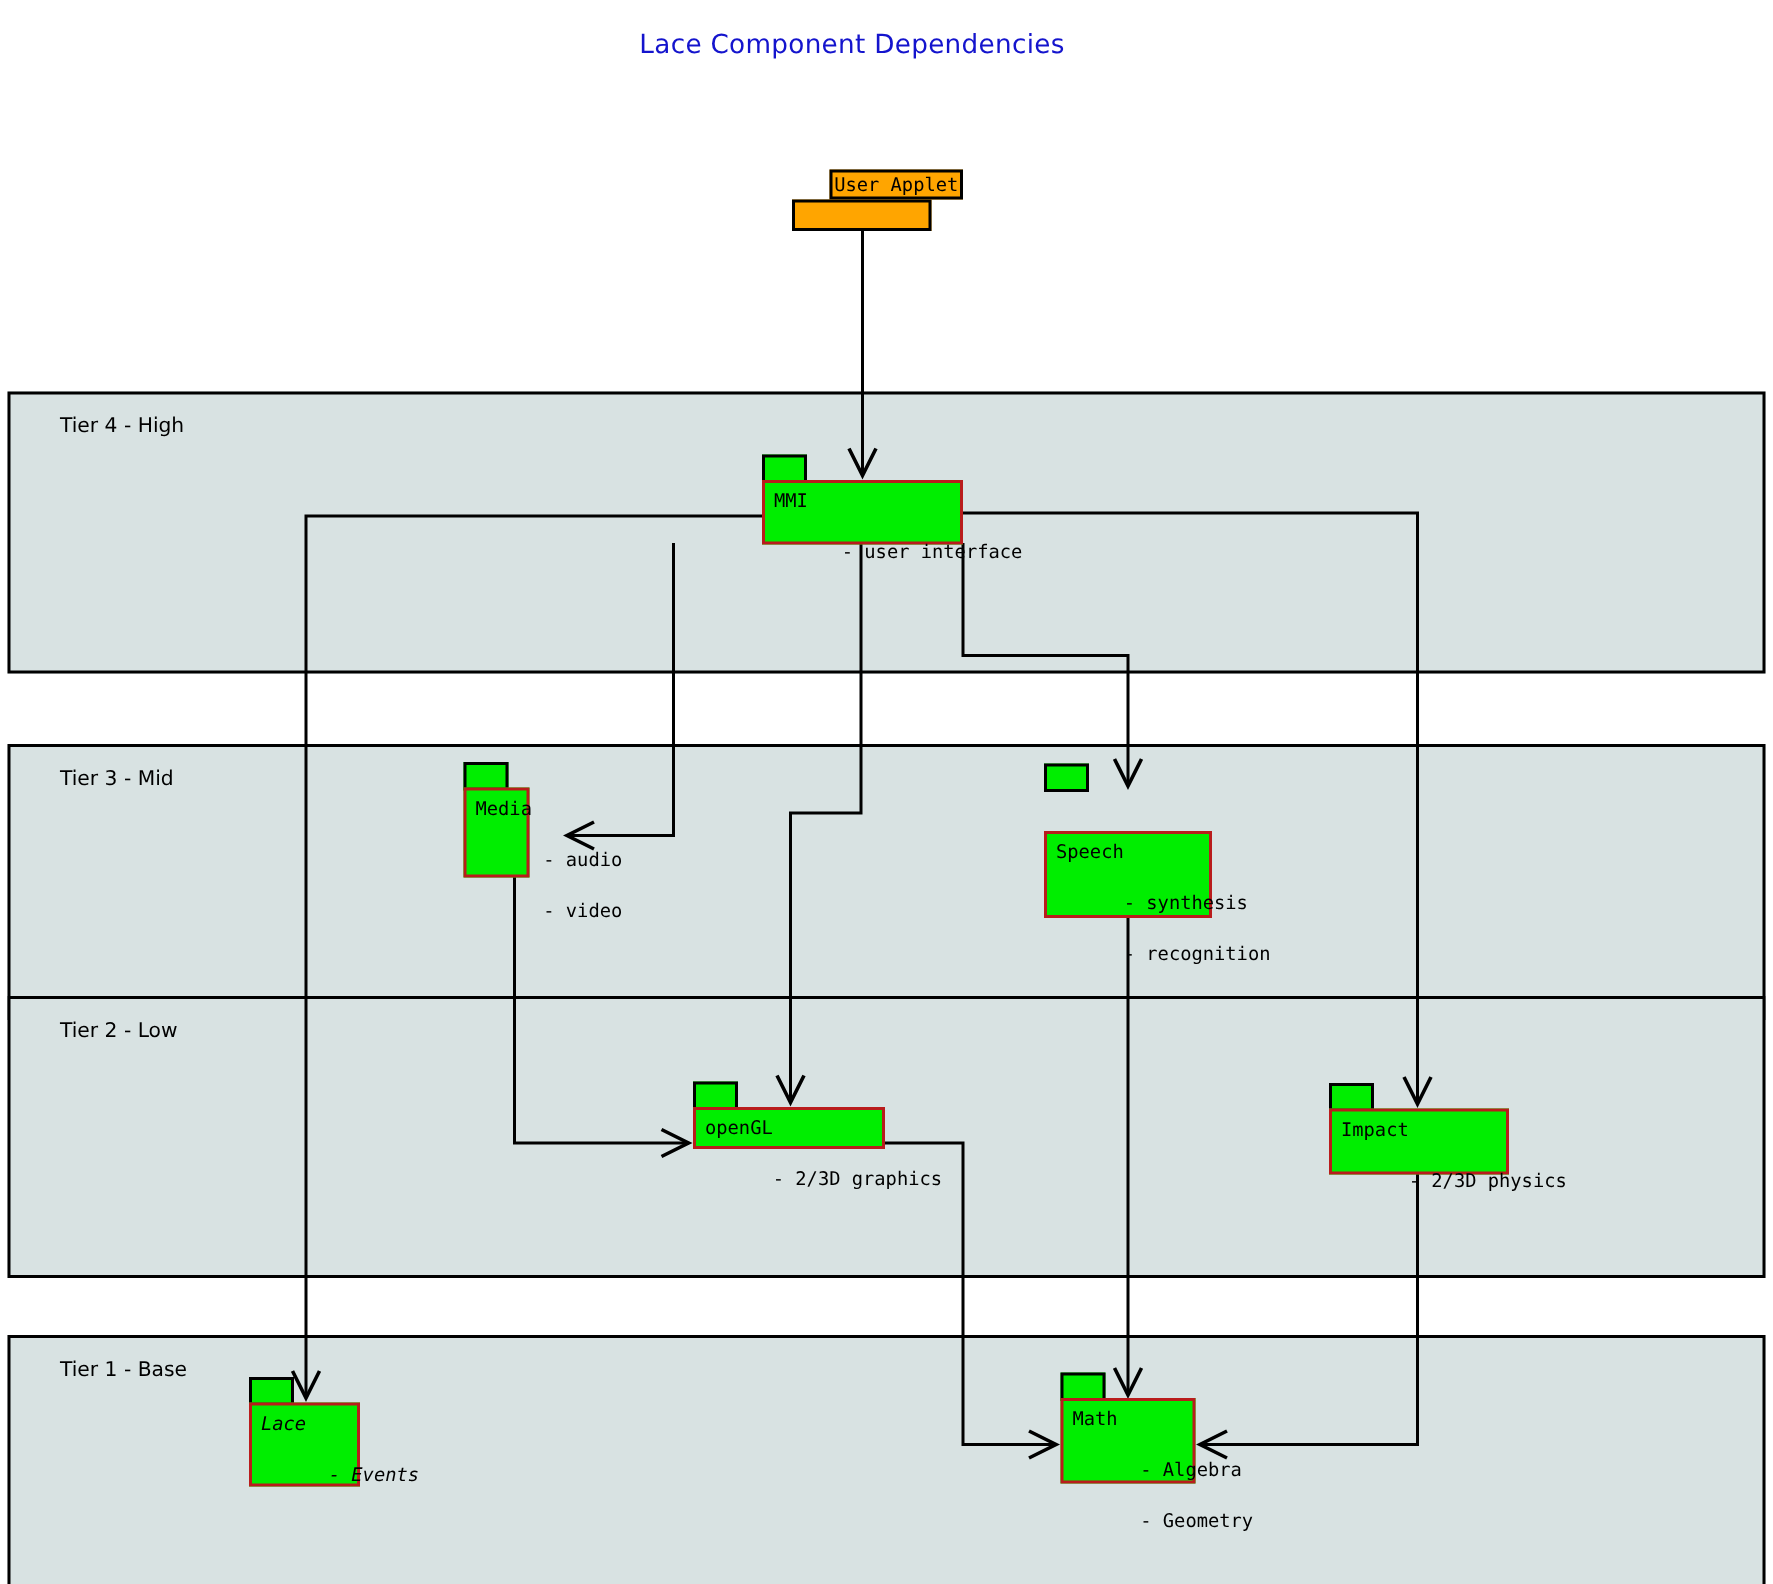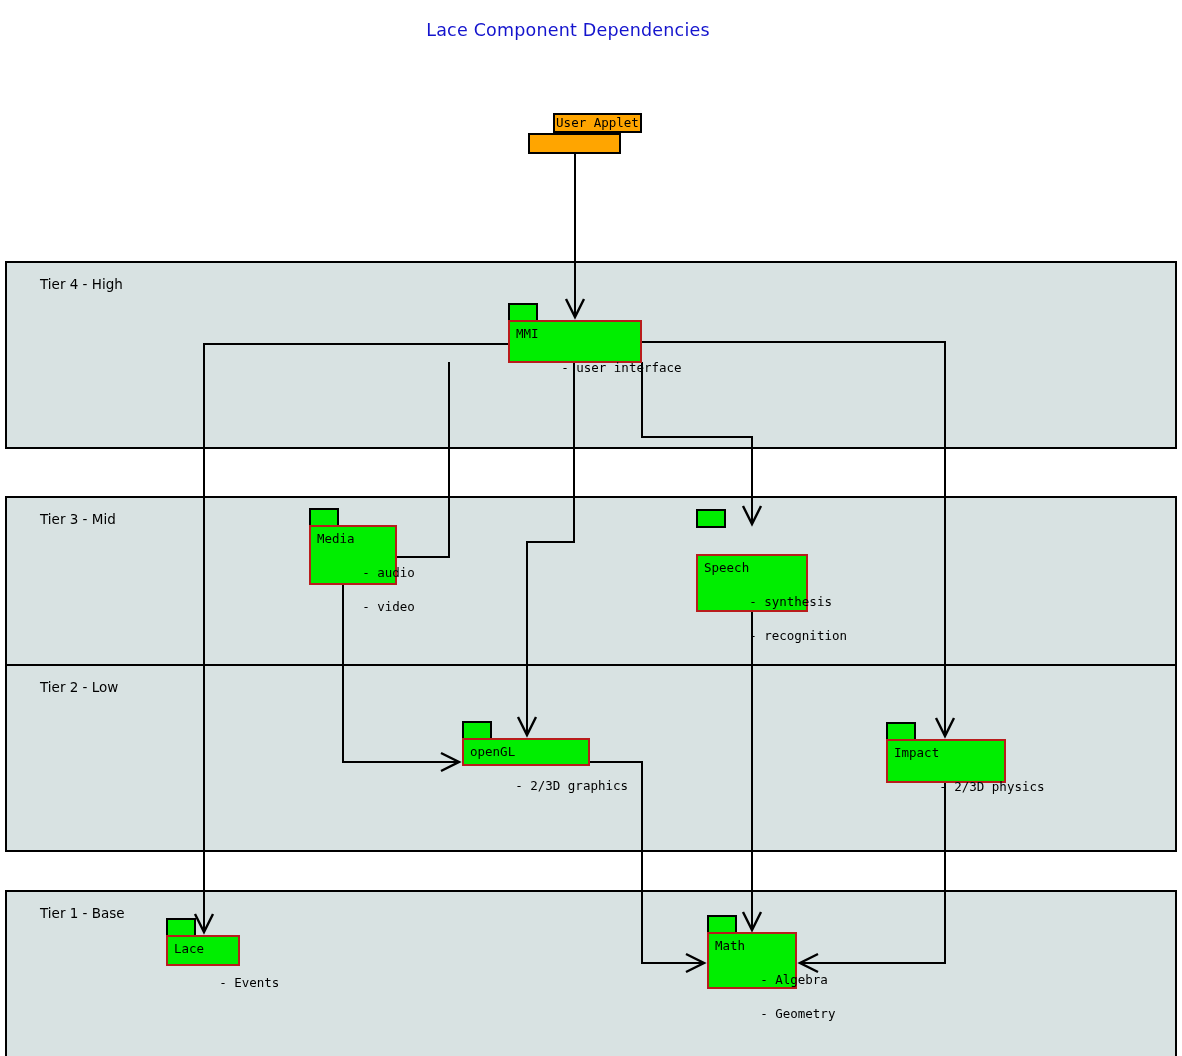--- a/index.html
+++ b/index.html
@@ -27,25 +27,25 @@
   .applet .abody{position:absolute;top:20px;left:0;width:93px;height:21px;
         background:#ffa500;border:2px solid #000;box-sizing:border-box;}
   
   #band5{top:58px;height:190px;}
   #band4{top:261px;height:188px;}
   #band3{top:462px;height:184px;margin-top:34px;}
   #band2{top:664px;height:188px;}
   #band1{top:865px;height:188px;margin-top:25px;}
   
   #cmp-mmi{left:508px;top:303px;}    #cmp-mmi .fbody{width:134px;height:43px;}
-  #cmp-media{left:309px;top:508px;}  #cmp-media .fbody{width:88px;height:60px;}
+  #cmp-media{left:309px;top:508px;}  #cmp-media .fbody{width:44px;height:60px;}
   #cmp-speech{left:696px;top:509px;} #cmp-speech .fbody{width:112px;height:58px;margin-top:28px;}
   #cmp-opengl{left:462px;top:721px;} #cmp-opengl .fbody{width:128px;height:28px;}
   #cmp-impact{left:886px;top:722px;} #cmp-impact .fbody{width:120px;height:44px;}
-  #cmp-lace{left:166px;top:918px;}   #cmp-lace .fbody{width:74px;height:31px;}
+  #cmp-lace{left:166px;top:918px;}   #cmp-lace .fbody{width:74px;height:56px;font-style:italic;}
   #cmp-math{left:707px;top:915px;}   #cmp-math .fbody{width:90px;height:57px;}
   #cmp-applet{left:528px;top:113px;}
 </style>
 </head>
 <body>
 
 <div id="stage">
 
   <div class="title">Lace Component Dependencies</div>
 

